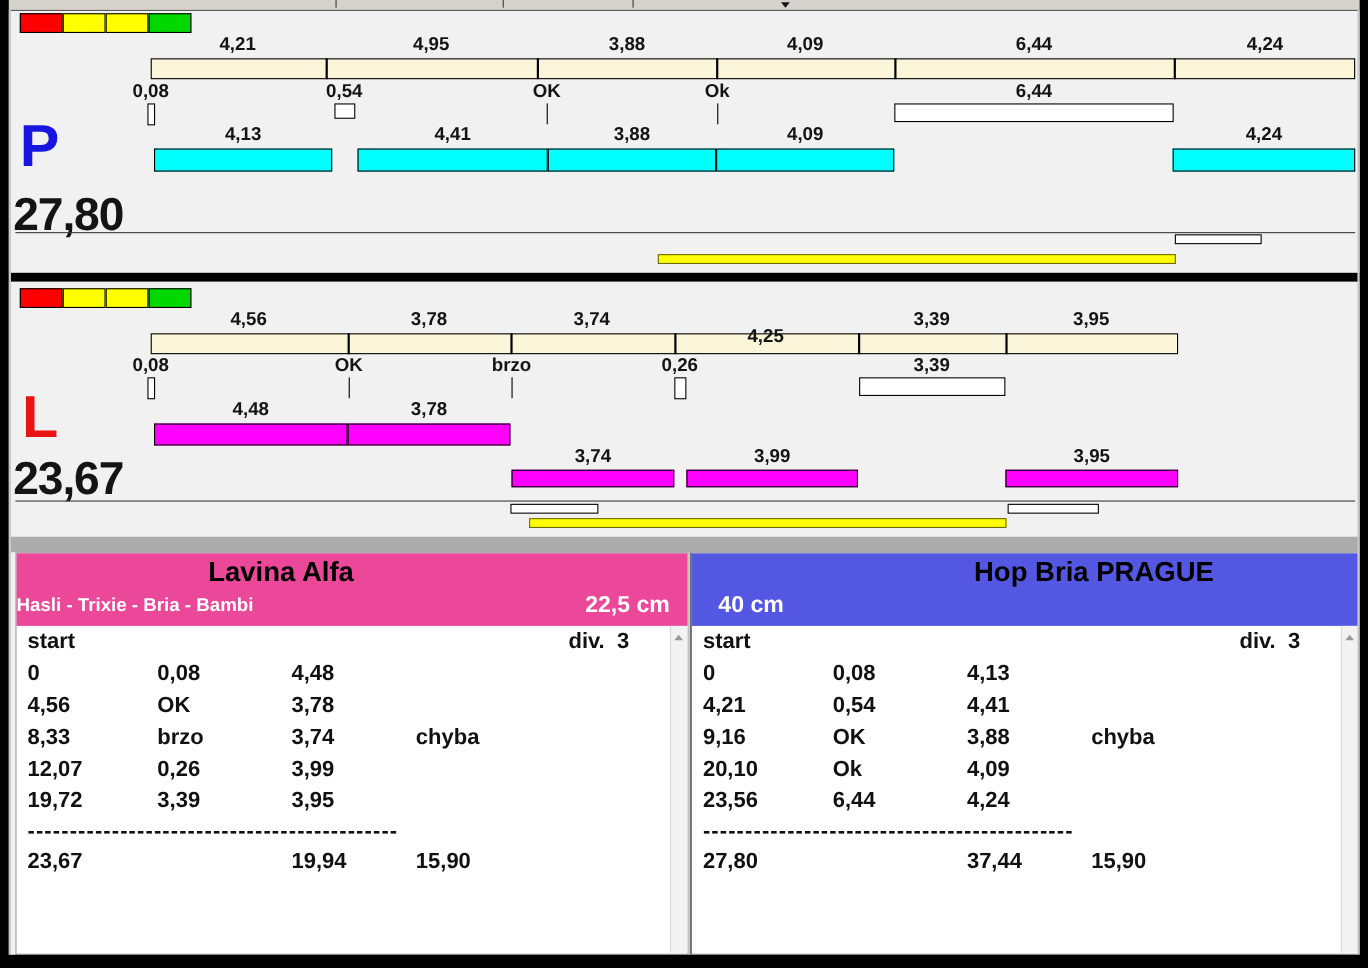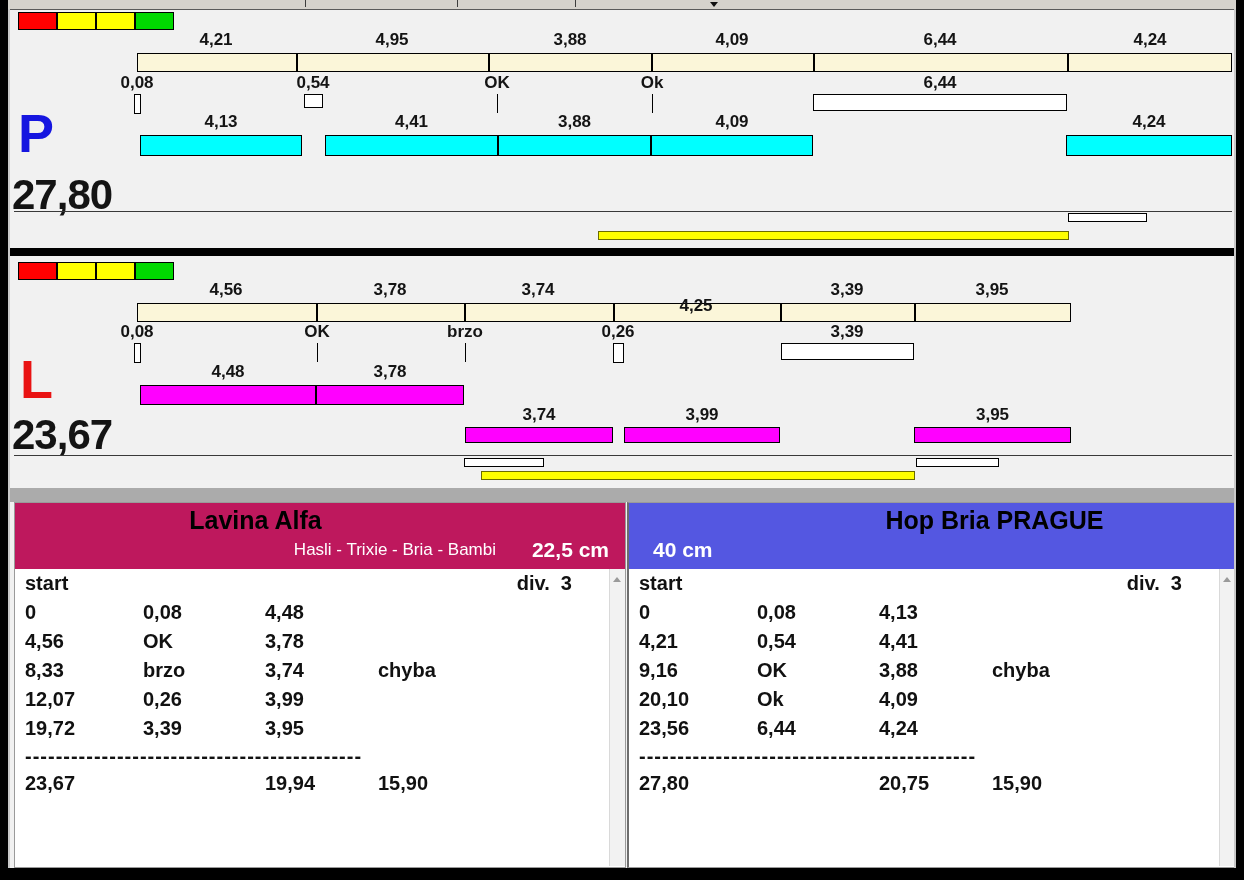--- a/index.html
+++ b/index.html
@@ -32,21 +32,21 @@
   .black-divider{position:absolute;left:8px;right:8px;top:248px;height:8px;background:#000;}
   .gray-band{position:absolute;left:8px;right:8px;top:488px;height:14px;background:#ABABAB;}
   
   .panel{position:absolute;top:502px;height:366px;background:#fff;border:1px solid #9a9a9a;box-sizing:border-box;}
   .panel.left{left:14px;width:612px;}
   .panel.right{left:627px;width:609px;border-left:2px solid #6e6e6e;}
   .team-header{position:absolute;left:0;top:0;width:100%;height:66px;}
   .team-title{position:absolute;top:3px;font-size:25px;font-weight:bold;color:#000;text-align:center;white-space:nowrap;}
   .panel.left .team-title,.panel.left .team-members{left:0;width:481px;}
   .panel.right .team-title,.panel.right .team-members{left:126px;width:479px;}
-  .team-members{position:absolute;top:37px;font-size:17px;font-weight:normal;color:#fff;text-align:right;white-space:nowrap;}
+  .team-members{position:absolute;top:37px;font-size:17px;font-weight:bold;color:#fff;text-align:left;white-space:nowrap;}
   .team-size{position:absolute;top:35px;font-size:21px;font-weight:bold;color:#fff;white-space:nowrap;}
   .panel.left .team-size{right:16px;margin-left:38px;}
   .panel.right .team-size{left:24px;}
   .date-box{position:absolute;left:495px;top:497px;width:262px;height:34px;background:#fff;border:1px solid #9a9a9a;
     box-sizing:border-box;font-size:22px;font-weight:bold;color:#111;padding:3px 0 0 6px;z-index:6;white-space:nowrap;}
   .table-body{position:absolute;left:0;top:66px;right:15px;bottom:0;padding-top:0;overflow:hidden;}
   .trow{position:relative;height:29px;line-height:29px;font-size:20px;font-weight:bold;color:#111;}
   .tc{position:absolute;white-space:pre;}
   .tc1{left:10px;}.tc2{left:128px;}.tc3{left:250px;}.tc4{left:363px;}
   .thdr-right{position:absolute;right:38px;white-space:pre;}
@@ -151,21 +151,21 @@
       <div class="hline" style="top: 455px;"></div>
       <div class="mark-white" style="left: 464px; top: 458px; width: 80px; height: 9px;"></div>
       <div class="mark-white" style="left: 916px; top: 458px; width: 83px; height: 9px;"></div>
       <div class="yellow-bar" style="left: 481px; top: 471px; width: 434px; height: 9px; background: rgb(255, 255, 0);"></div>
     </div>
 
   <div class="black-divider"></div>
   <div class="gray-band"></div>
 
   <div class="panel left">
-    <div class="team-header" style="background: #be185d;">
+    <div class="team-header" style="background: #ec4899;">
       <div class="team-title">Lavina Alfa</div>
       <div class="team-members">Hasli - Trixie - Bria - Bambi</div>
       <div class="team-size">22,5 cm</div>
     </div>
     <div class="table-body">
       <div class="trow">
         <span class="tc tc1">start</span>
         <span class="thdr-right">div.  3</span>
       </div>
     <div class="trow">
@@ -242,21 +242,21 @@
         <div class="trow">
           <div class="tc tc1">23,56</div>
           <div class="tc tc2">6,44</div>
           <div class="tc tc3">4,24</div>
         </div>
         <div class="trow tsep">
           <div class="tc tc1">--------------------------------------------</div>
         </div>
         <div class="trow">
           <div class="tc tc1">27,80</div>
-          <div class="tc tc3">20,75</div>
+          <div class="tc tc3">37,44</div>
           <div class="tc tc4">15,90</div>
         </div>
       </div>
     <div class="vscroll">
       <div class="scroll-up-arrow"></div>
     </div>
   </div>
 
 
   <div class="frame frame-left"></div>

